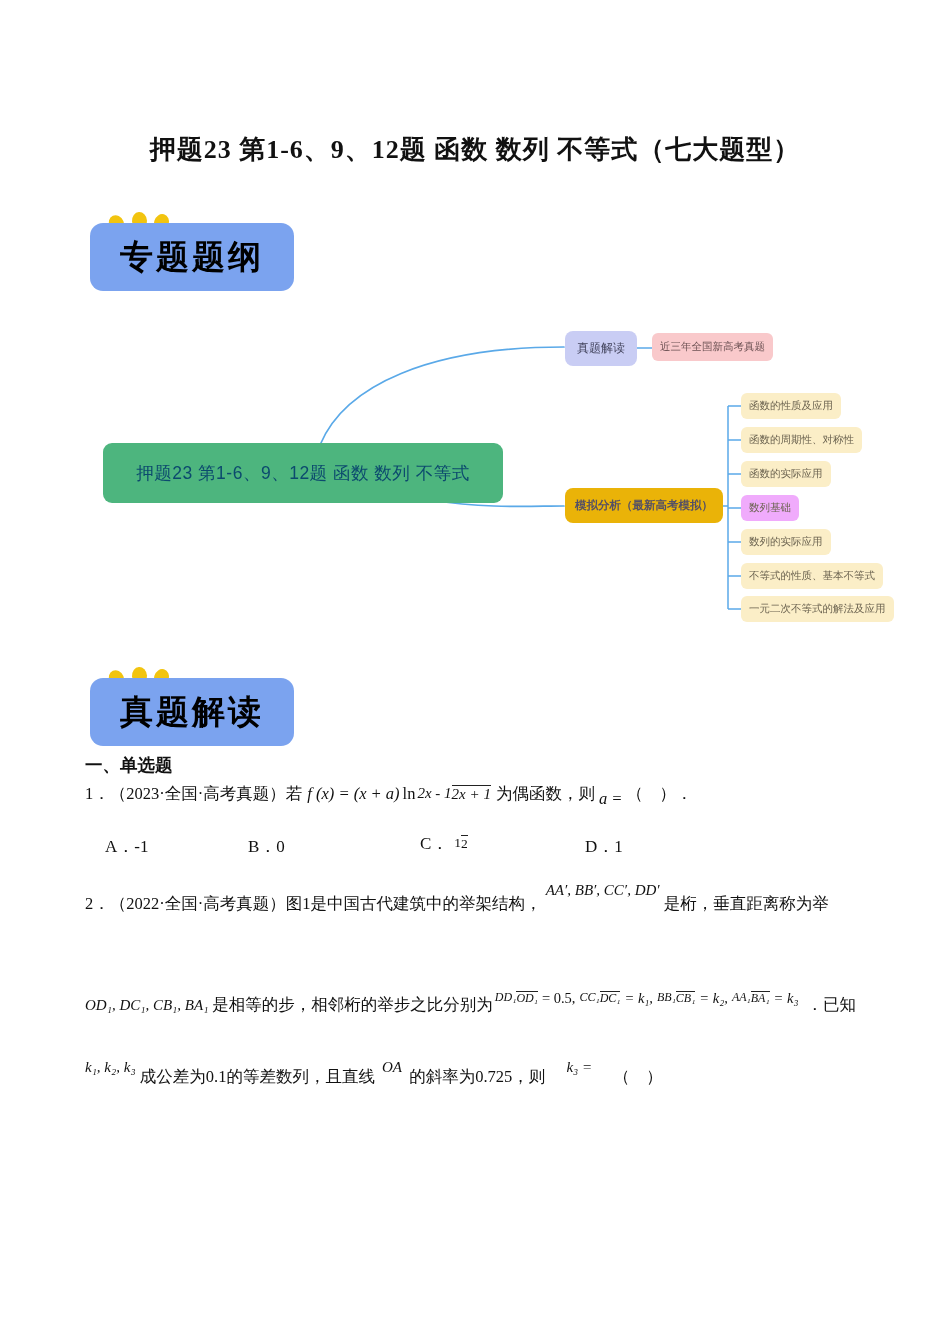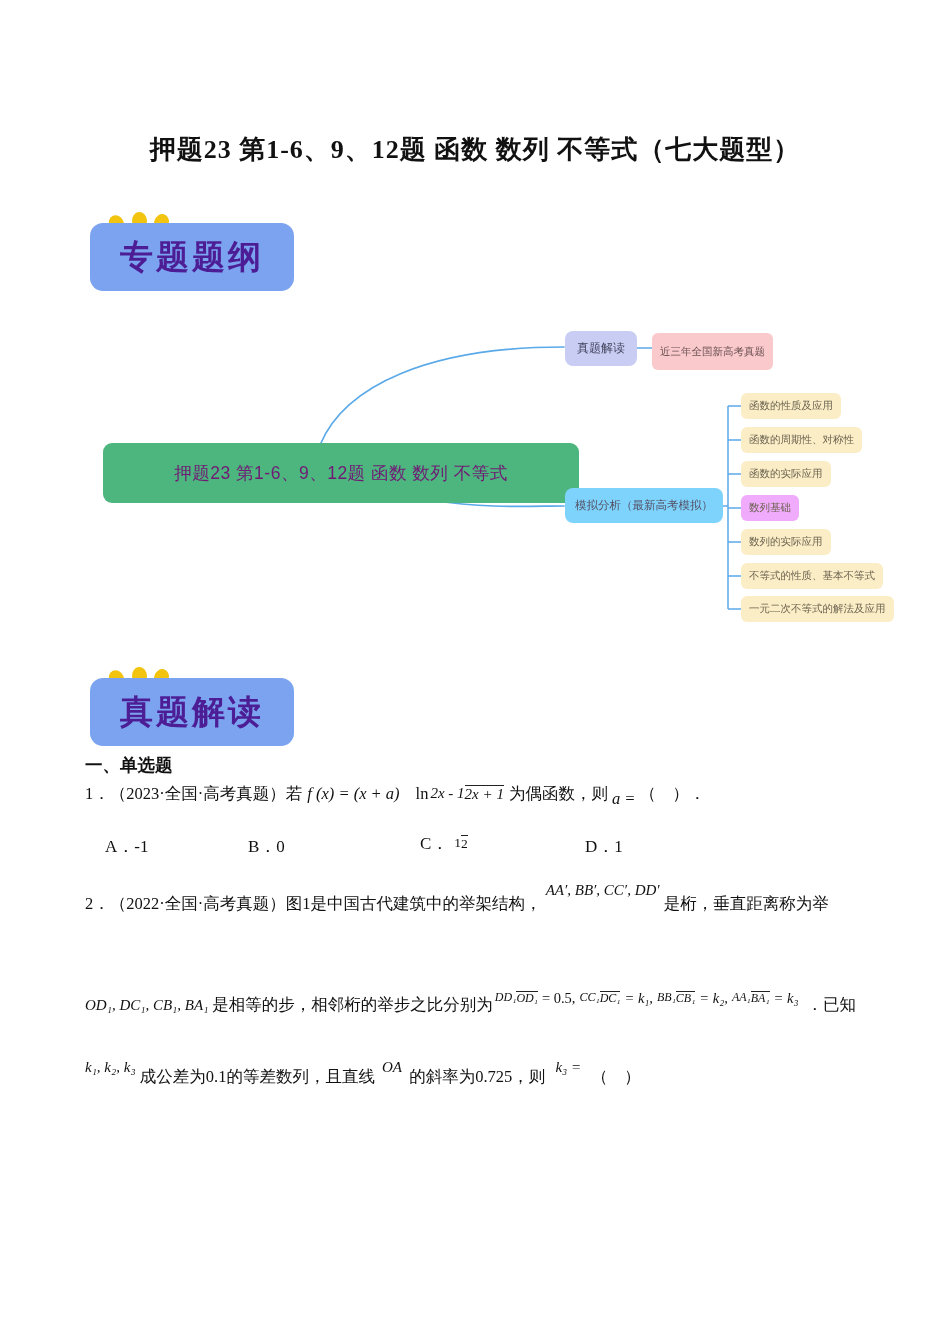--- a/index.html
+++ b/index.html
@@ -12,32 +12,32 @@
 
   
   .badge-wrap{position:absolute;width:204px;height:78px;}
   .badge-wrap .dot{position:absolute;width:15px;height:18px;border-radius:50% 50% 50% 50%;z-index:0;}
   .badge-wrap .dot.d1{left:19px;top:1px;transform:rotate(-24deg);}
   .badge-wrap .dot.d2{left:42px;top:-2px;transform:rotate(-4deg);}
   .badge-wrap .dot.d3{left:64px;top:0px;transform:rotate(16deg);}
   .badge-box{position:absolute;left:0;top:9px;width:204px;height:68px;border-radius:13px;z-index:1;
              display:flex;align-items:center;justify-content:center;
              font-family:"Liberation Sans","DejaVu Sans",sans-serif;
-             font-size:33px;font-weight:bold;color:#4c1d95;letter-spacing:3px;}
+             font-size:33px;font-weight:bold;color:#000000;letter-spacing:3px;}
 
   
   .mm-svg{position:absolute;left:0;top:0;width:950px;height:1344px;pointer-events:none;}
   .mm-node{position:absolute;box-sizing:border-box;white-space:nowrap;
            font-family:"Liberation Sans","DejaVu Sans",sans-serif;color:#555;}
-  .mm-root{left:103px;top:443px;width:476px;height:60px;border-radius:9px;
+  .mm-root{left:103px;top:443px;width:400px;height:60px;border-radius:9px;
            display:flex;align-items:center;justify-content:center;
-           font-size:17.5px;color:#701a75;letter-spacing:0.5px;}
+           font-size:17.5px;color:#0c4a6e;letter-spacing:0.5px;}
   .mm-review{left:565px;top:331px;height:35px;border-radius:8px;padding:0 12px;
              display:flex;align-items:center;font-size:12px;color:#44455e;}
-  .mm-review-child{left:652px;top:333px;height:37px;border-radius:6px;padding:0 8px;
+  .mm-review-child{left:652px;top:333px;height:28px;border-radius:6px;padding:0 8px;
                    display:flex;align-items:center;font-size:10.5px;color:#6d5254;}
   .mm-sim{left:565px;top:488px;height:35px;border-radius:8px;padding:0 10px;
           display:flex;align-items:center;font-size:11.5px;color:#555065;}
   .mm-leaf{left:741px;height:26px;border-radius:6px;padding:0 8px;
            display:flex;align-items:center;font-size:10.5px;color:#6b6350;}
 
   
   .sec-heading{position:absolute;left:85px;top:753px;font-size:17.5px;font-weight:bold;}
   .q1-row{position:absolute;left:85px;top:771px;height:46px;display:flex;align-items:center;font-size:16.5px;}
   .math{font-style:italic;font-family:"Liberation Serif","DejaVu Serif",serif;}
@@ -86,42 +86,42 @@
     <path d="M 728 474 L 741 474" fill="none" stroke-width="1.5" stroke="#5aa9e8"></path>
     <path d="M 728 508 L 741 508" fill="none" stroke-width="1.5" stroke="#5aa9e8"></path>
     <path d="M 728 542 L 741 542" fill="none" stroke-width="1.5" stroke="#5aa9e8"></path>
     <path d="M 728 576 L 741 576" fill="none" stroke-width="1.5" stroke="#5aa9e8"></path>
     <path d="M 728 609 L 741 609" fill="none" stroke-width="1.5" stroke="#5aa9e8"></path>
   </svg>
 
   <div class="mm-node mm-root" style="background-color: rgb(77, 181, 126);">押题23 第1-6、9、12题 函数 数列 不等式</div>
   <div class="mm-node mm-review" style="background-color: rgb(201, 205, 244);">真题解读</div>
   <div class="mm-node mm-review-child" style="background-color: rgb(249, 201, 203);">近三年全国新高考真题</div>
-  <div class="mm-node mm-sim" style="background-color: #7dd3fc;">模拟分析（最新高考模拟）</div>
+  <div class="mm-node mm-sim" style="background-color: #eab308; font-weight: bold;">模拟分析（最新高考模拟）</div>
   <div class="mm-node mm-leaf" style="top: 393px; background-color: rgb(251, 238, 199);">函数的性质及应用</div>
   <div class="mm-node mm-leaf" style="top: 427px; background-color: rgb(251, 238, 199);">函数的周期性、对称性</div>
   <div class="mm-node mm-leaf" style="top: 461px; background-color: rgb(251, 238, 199);">函数的实际应用</div>
   <div class="mm-node mm-leaf" style="top: 495px; background-color: #f0abfc;">数列基础</div>
   <div class="mm-node mm-leaf" style="top: 529px; background-color: rgb(251, 238, 199);">数列的实际应用</div>
   <div class="mm-node mm-leaf" style="top: 563px; background-color: rgb(251, 238, 199);">不等式的性质、基本不等式</div>
   <div class="mm-node mm-leaf" style="top: 596px; background-color: rgb(251, 238, 199);">一元二次不等式的解法及应用</div>
 
   <div class="badge-wrap" style="left:90px;top:669px;">
     <span class="dot d1" style="background-color: rgb(242, 196, 15);"></span>
     <span class="dot d2" style="background-color: rgb(242, 196, 15);"></span>
     <span class="dot d3" style="background-color: rgb(242, 196, 15);"></span>
     <div class="badge-box" style="background-color: rgb(123, 163, 239);">真题解读</div>
   </div>
 
   <div class="sec-heading">一、单选题</div>
 
   <div class="q1-row">
     <span>1．（2023·全国·高考真题）若</span>
     <span class="math" style="margin-left:5px;">f (x) = (x + a)</span>
-    <span class="math rom" style="margin-left:16px;">ln</span>
+    <span class="math rom" style="margin-left:3px;">ln</span>
     <span class="frac">
       <span class="num">2x - 1</span>
       <span class="den">2x + 1</span>
     </span>
     <span>为偶函数，则</span>
     <span class="math lowered" style="margin:0 4px;">a =</span>
     <span>（　）．</span>
   </div>
 
   <div class="opt" style="left:105px;top:835px;"><span>A．</span><span>-1</span></div>
@@ -166,17 +166,17 @@
     </span>
     <span class="eq math">= k₃</span>
     <span class="low-sm" style="margin-left:6px;">．已知</span>
   </div>
 
   <div class="q2-line" style="top:1066px;">
     <span class="math q2-math raised-sm">k₁, k₂, k₃</span>
     <span>成公差为0.1的等差数列，且直线</span>
     <span class="math q2-math raised-sm" style="margin:0 3px;">OA</span>
     <span>的斜率为0.725，则</span>
-    <span class="math q2-math raised-sm" style="margin:0 6px;">k₃ =</span>
+    <span class="math q2-math raised-sm" style="margin:0 17px;">k₃ =</span>
     <span>（　）</span>
   </div>
 
 </div>
 
 </body></html>

